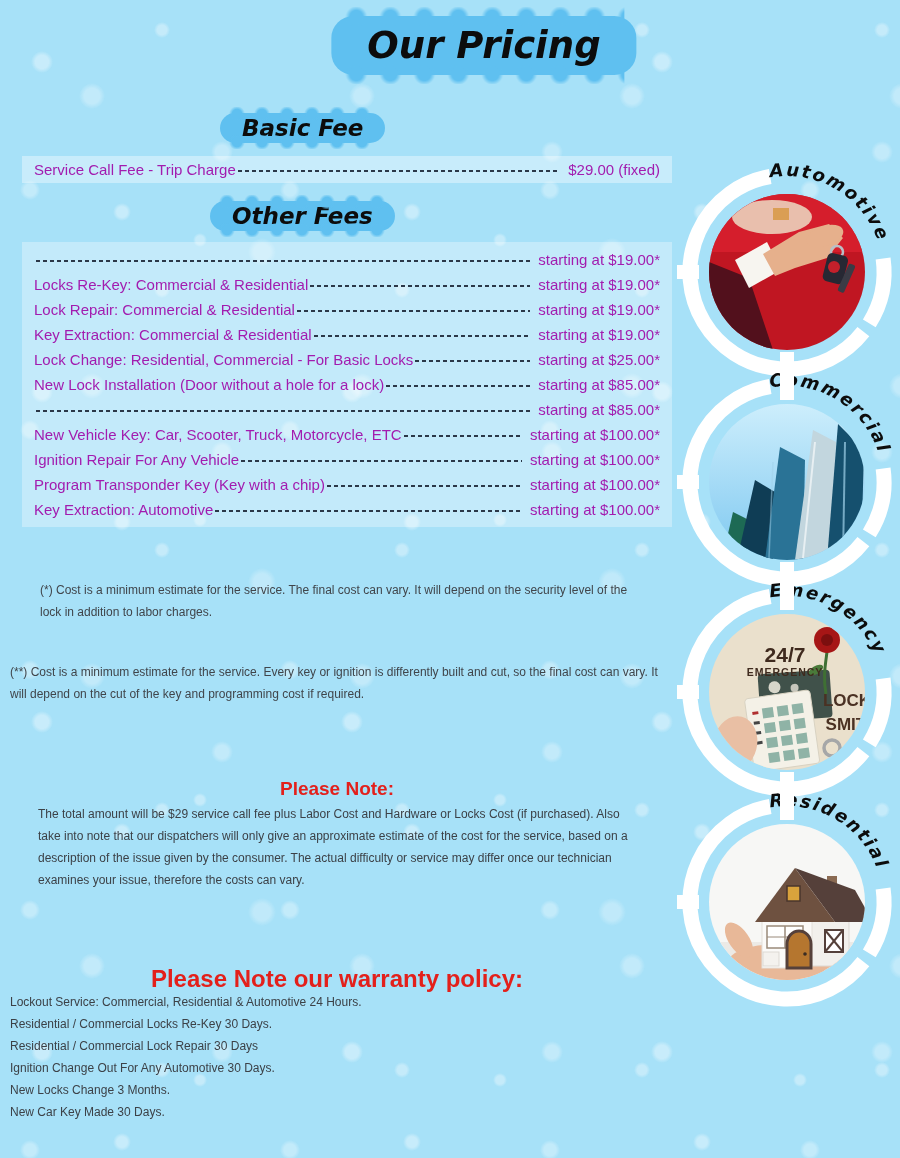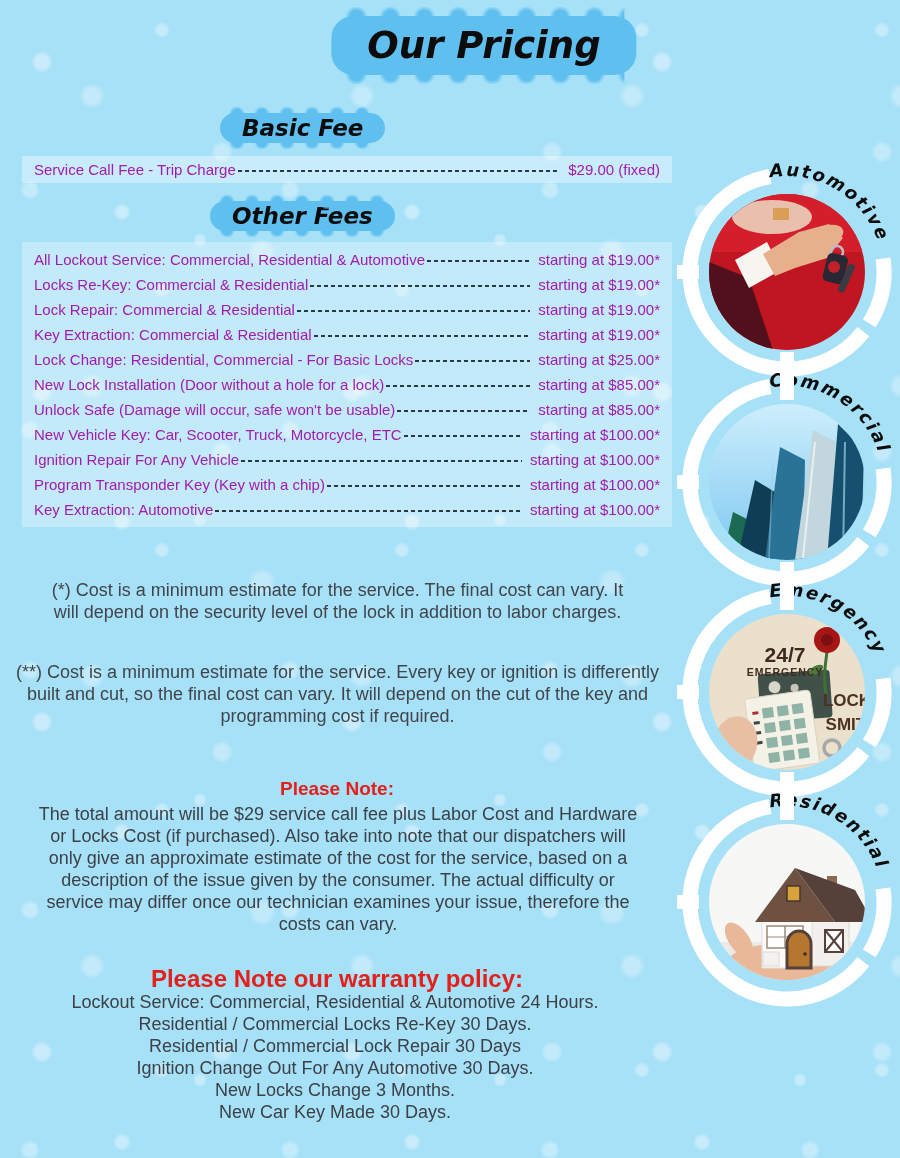--- a/index.html
+++ b/index.html
@@ -41,21 +41,21 @@
   .leader{flex:1 1 auto;height:2px;margin:2px 2px 0 2px;
       background-image:repeating-linear-gradient(90deg,#2b3848 0 4px,rgba(0,0,0,0) 4px 7px);}
   .price{white-space:nowrap;margin-left:6px;}
 
   .basic-row{position:absolute;top:156px;left:22px;width:650px;padding:3px 12px;box-sizing:border-box;
       background:rgba(255,255,255,.38);height:27px;}
   .fee-box{position:absolute;top:242px;left:22px;width:650px;box-sizing:border-box;
       background:rgba(255,255,255,.32);padding:5px 12px;}
   .fee-box .feerow{line-height:25px;}
 
-  .centered{text-align:center;color:#40454b;font-size:18px;line-height:22px;}
+  .centered{text-align:left;color:#40454b;font-size:12px;line-height:22px;}
   .note1{position:absolute;top:579px;left:40px;width:595px;}
   .note2{position:absolute;top:661px;left:10px;width:655px;}
   .red-head{position:absolute;width:650px;left:12px;text-align:center;color:#e3201b;
       font-weight:bold;font-size:19px;}
   .pn-head{top:778px;}
   .pn-body{position:absolute;top:803px;left:38px;width:600px;color:#3c4147;}
   .wr-head{top:965px;font-size:24px;}
   .wr-lines{position:absolute;top:991px;left:10px;width:650px;color:#3c4147;}
 
   
@@ -83,21 +83,20 @@
     <span>Service Call Fee - Trip Charge</span>
     <span class="leader"></span>
     <span class="price">$29.00 (fixed)</span>
   </div>
 
   <div class="bubble h-other">
     <span>Other Fees</span>
   </div>
   <div class="fee-box">
     <div class="feerow">
-          <span>All Lockout Service: Commercial, Residential &amp; Automotive</span>
           <span class="leader"></span>
           <span class="price">starting at $19.00*</span>
         </div>
     <div class="feerow">
           <span>Locks Re-Key: Commercial &amp; Residential</span>
           <span class="leader"></span>
           <span class="price">starting at $19.00*</span>
         </div>
     <div class="feerow">
           <span>Lock Repair: Commercial &amp; Residential</span>
@@ -113,21 +112,20 @@
           <span>Lock Change: Residential, Commercial - For Basic Locks</span>
           <span class="leader"></span>
           <span class="price">starting at $25.00*</span>
         </div>
     <div class="feerow">
           <span>New Lock Installation (Door without a hole for a lock)</span>
           <span class="leader"></span>
           <span class="price">starting at $85.00*</span>
         </div>
     <div class="feerow">
-          <span>Unlock Safe (Damage will occur, safe won't be usable)</span>
           <span class="leader"></span>
           <span class="price">starting at $85.00*</span>
         </div>
     <div class="feerow">
           <span>New Vehicle Key: Car, Scooter, Truck, Motorcycle, ETC</span>
           <span class="leader"></span>
           <span class="price">starting at $100.00*</span>
         </div>
     <div class="feerow">
           <span>Ignition Repair For Any Vehicle</span>

